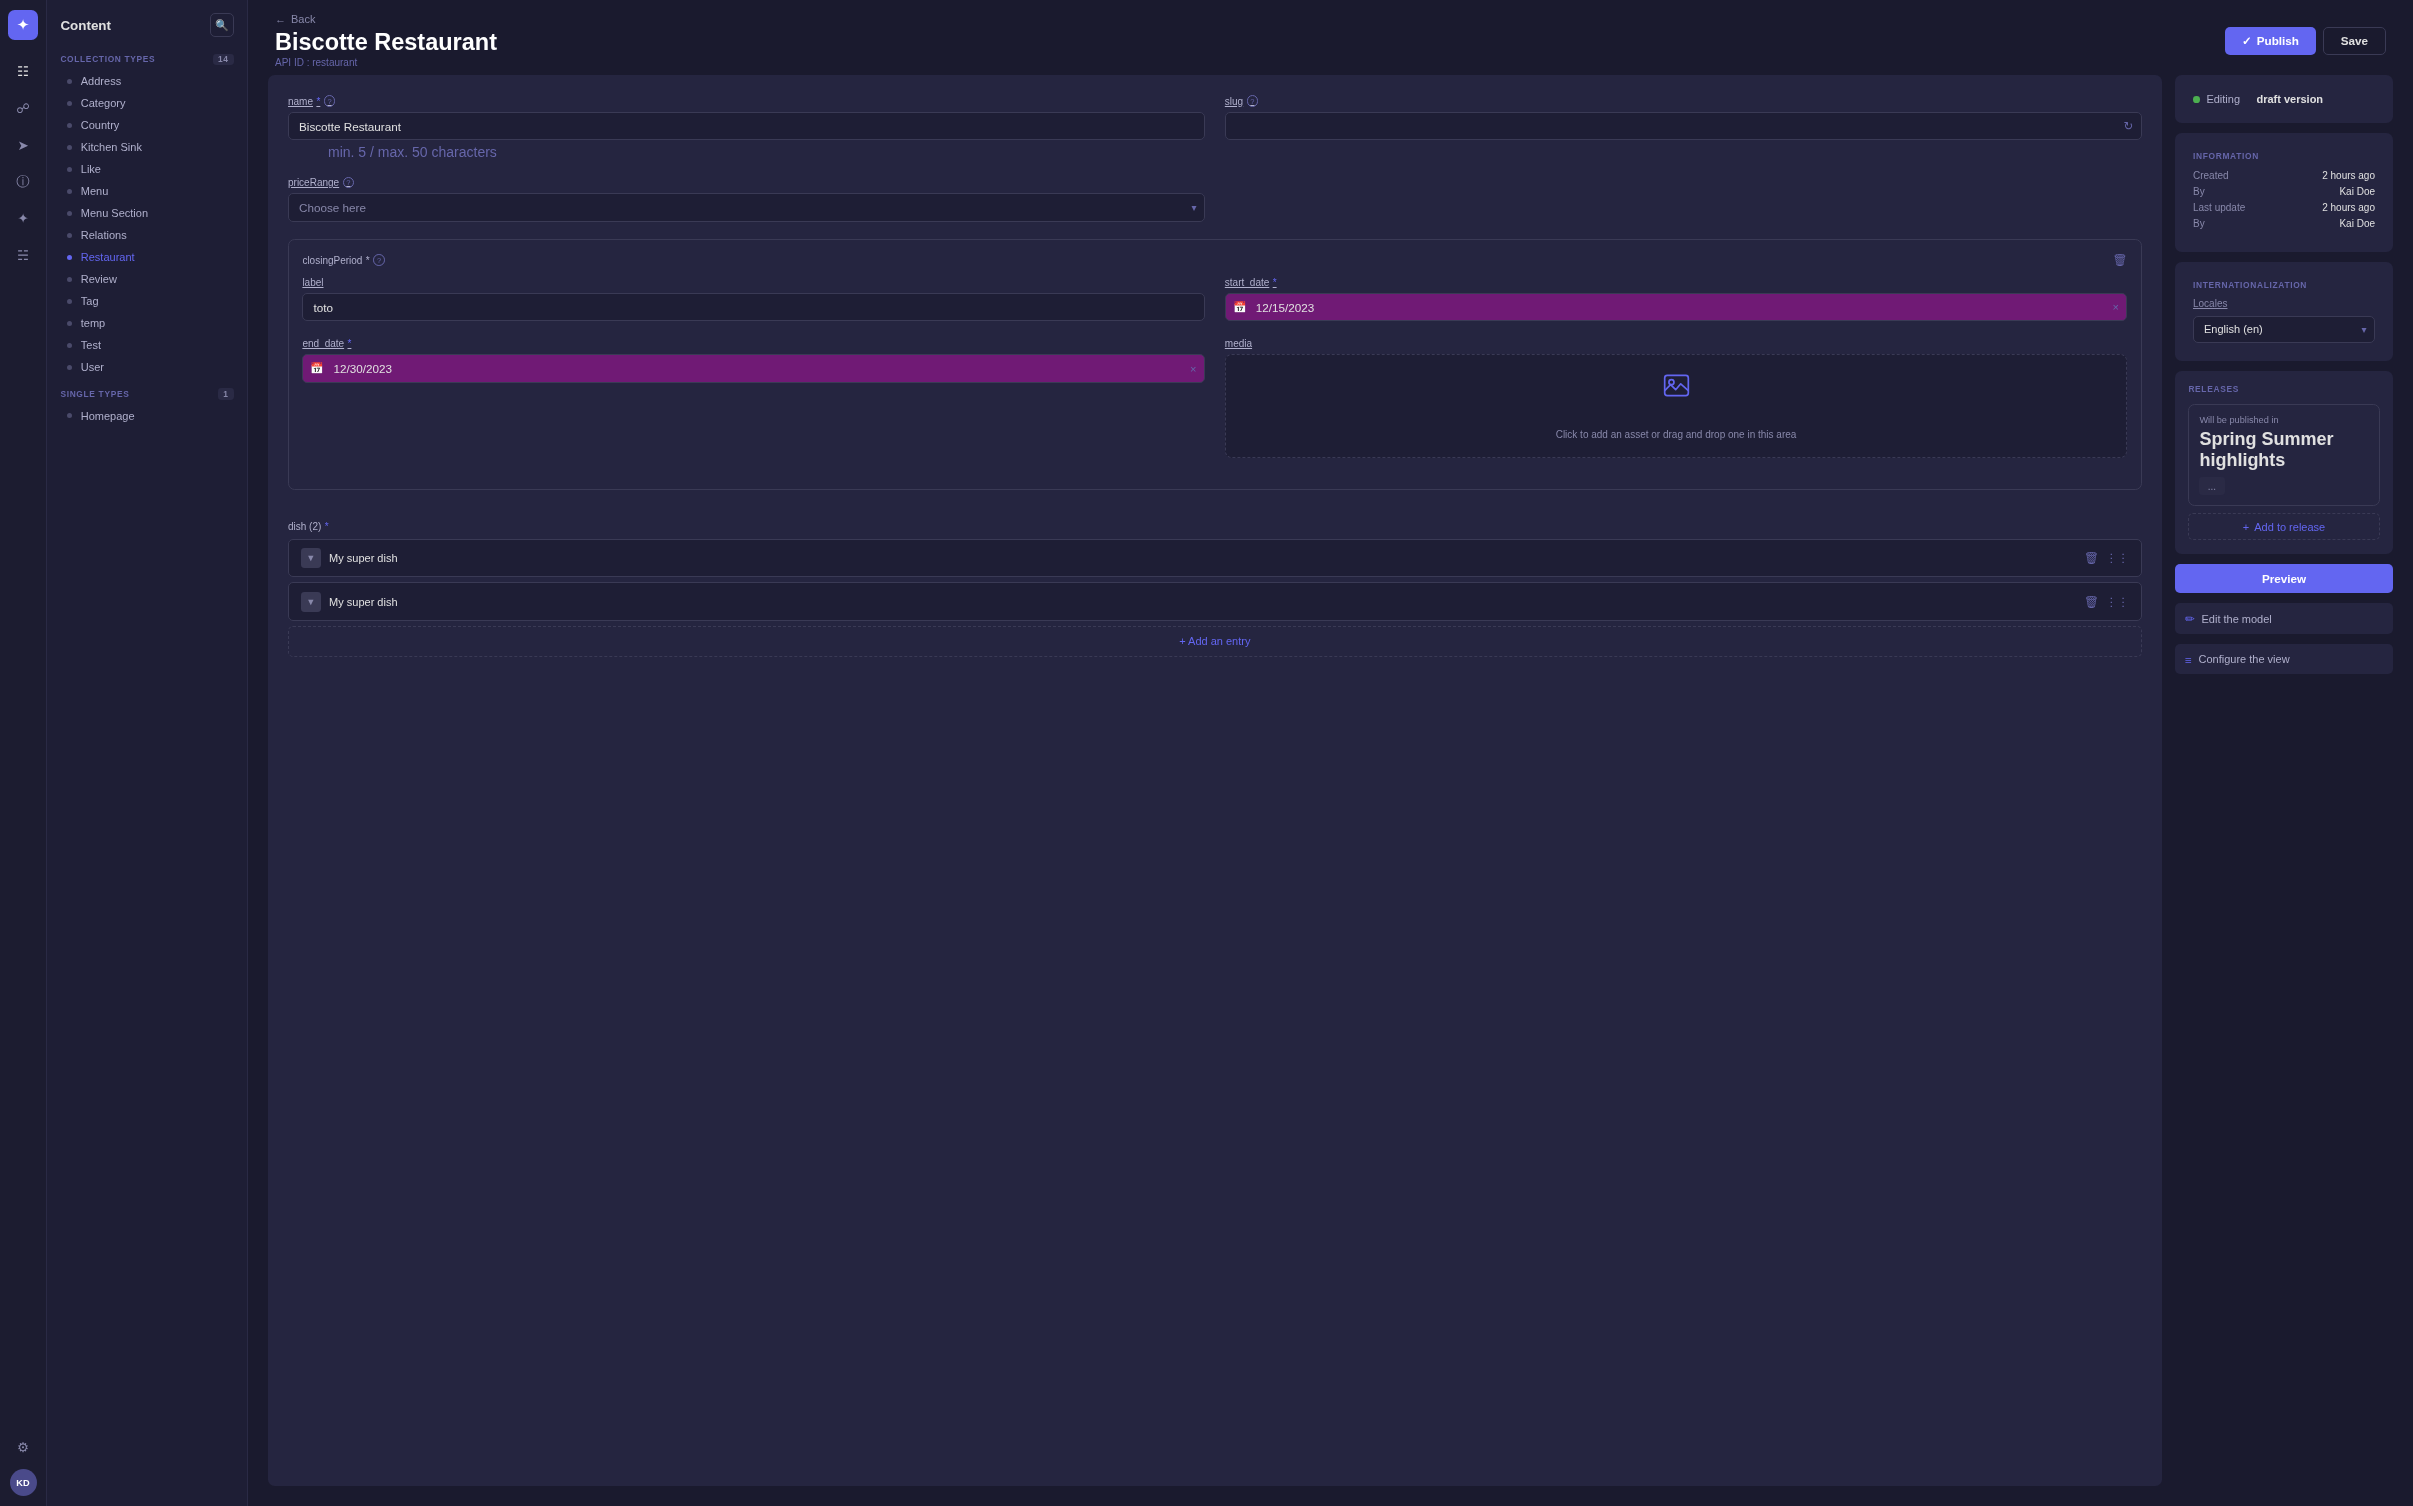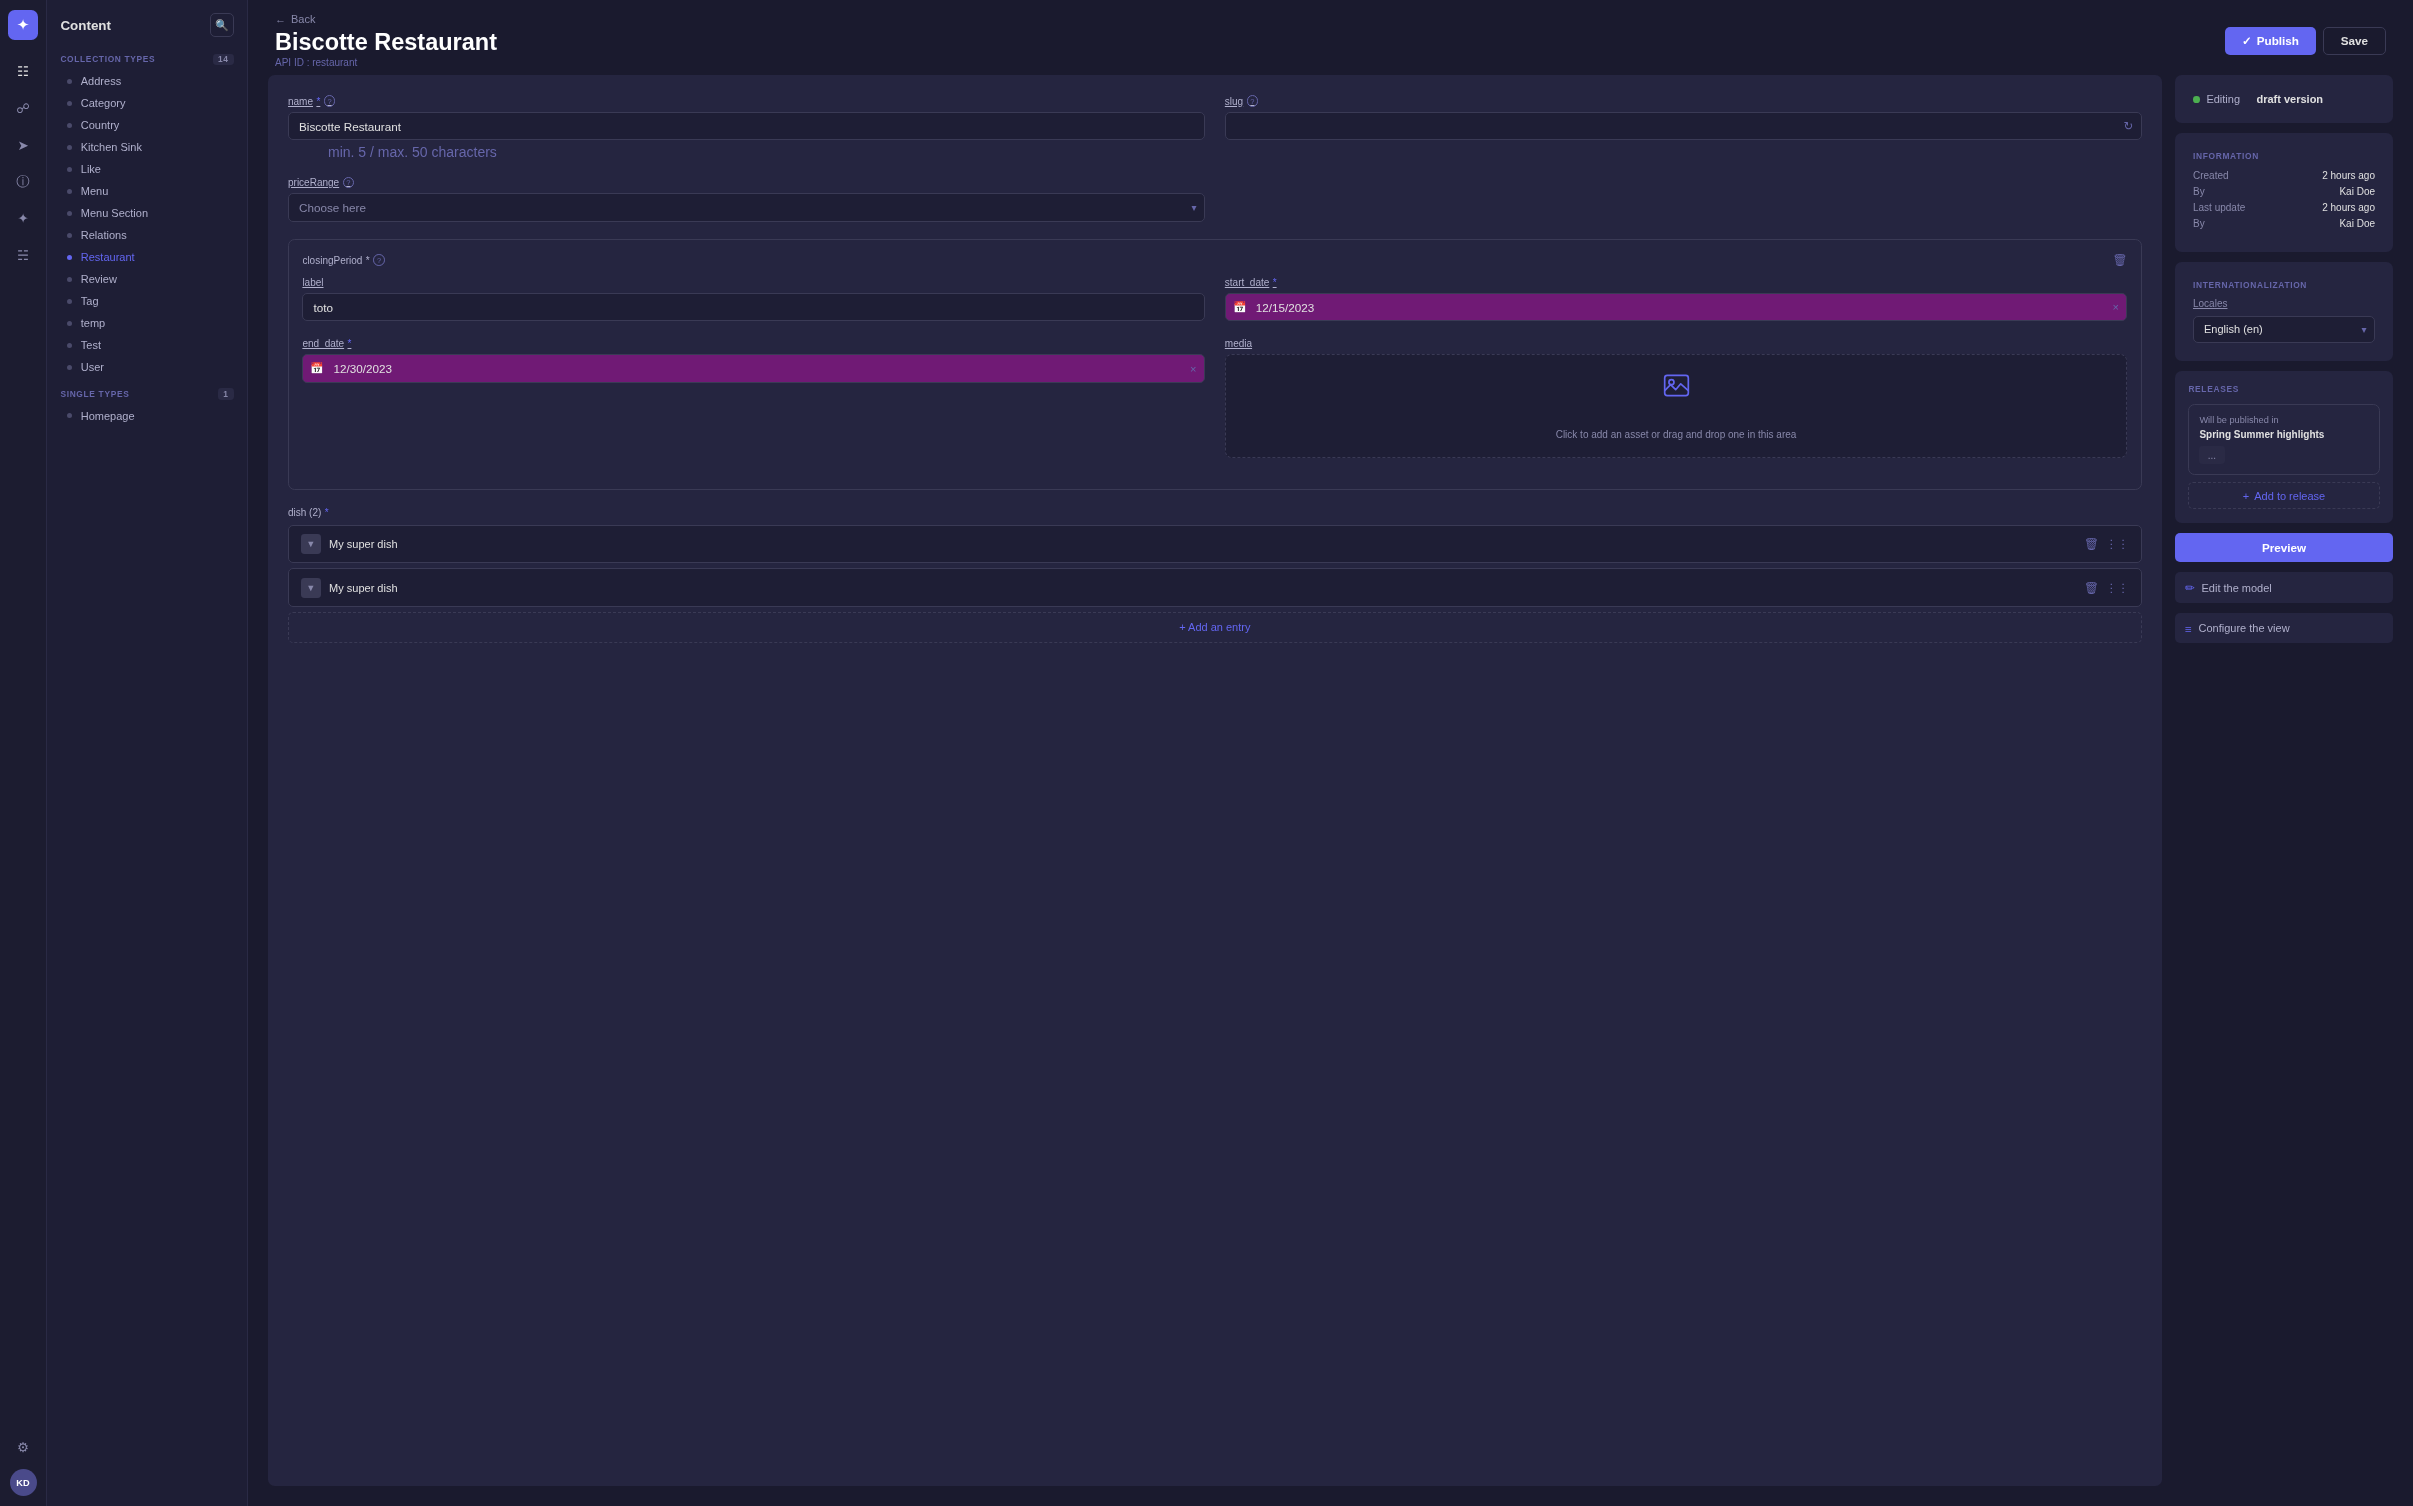--- a/index.html
+++ b/index.html
@@ -290,21 +290,21 @@
       color: #6666aa;
       pointer-events: none;
       font-size: 10px;
     }
 
     
     .closing-period-section {
       border: 0.8px solid #3a3a55;
       border-radius: 6.7px;
       padding: 13.4px;
-      margin-bottom: 17px;
+      margin-bottom: 31px;
     }
     .closing-period-header {
       display: flex;
       align-items: center;
       justify-content: space-between;
       margin-bottom: 10px;
     }
     .closing-period-label {
       font-size: 10px;
       color: #b0b0cc;
@@ -536,21 +536,21 @@
       border-radius: 6.7px;
       padding: 10px;
       margin-bottom: 6.7px;
     }
     .release-will-publish {
       font-size: 9.2px;
       color: #8888aa;
       margin-bottom: 3.4px;
     }
     .release-name {
-      font-size: 10px;
+      font-size: 18px;
       font-weight: 600;
       color: #e0e0e0;
       margin-bottom: 6.7px;
     }
     .release-menu-btn {
       background: #2a2a45;
       border: none;
       border-radius: 3.4px;
       color: #8888aa;
       padding: 3.4px 8.4px;

